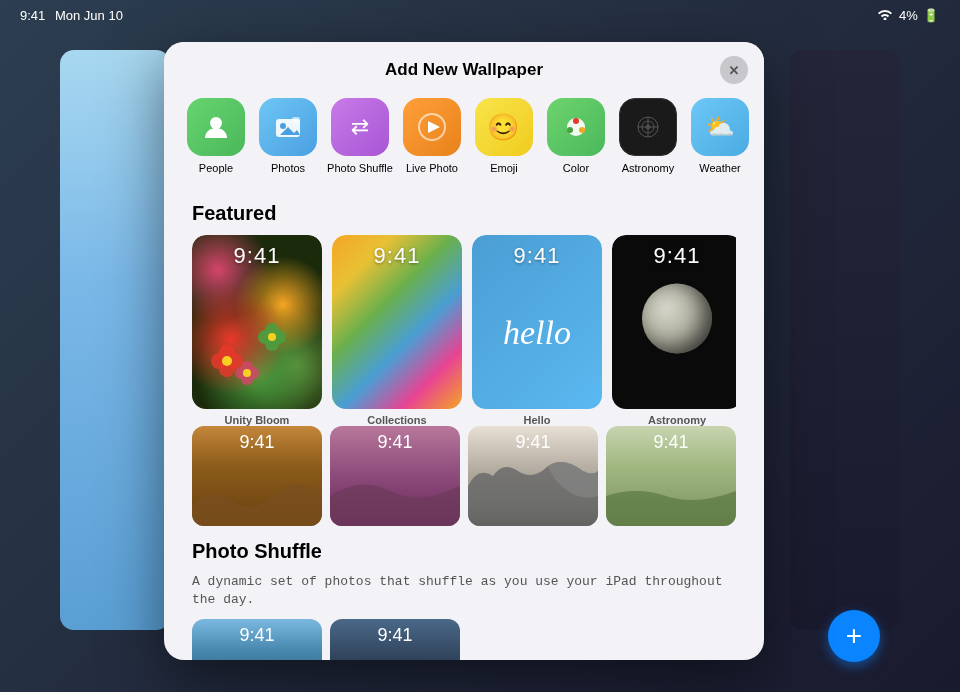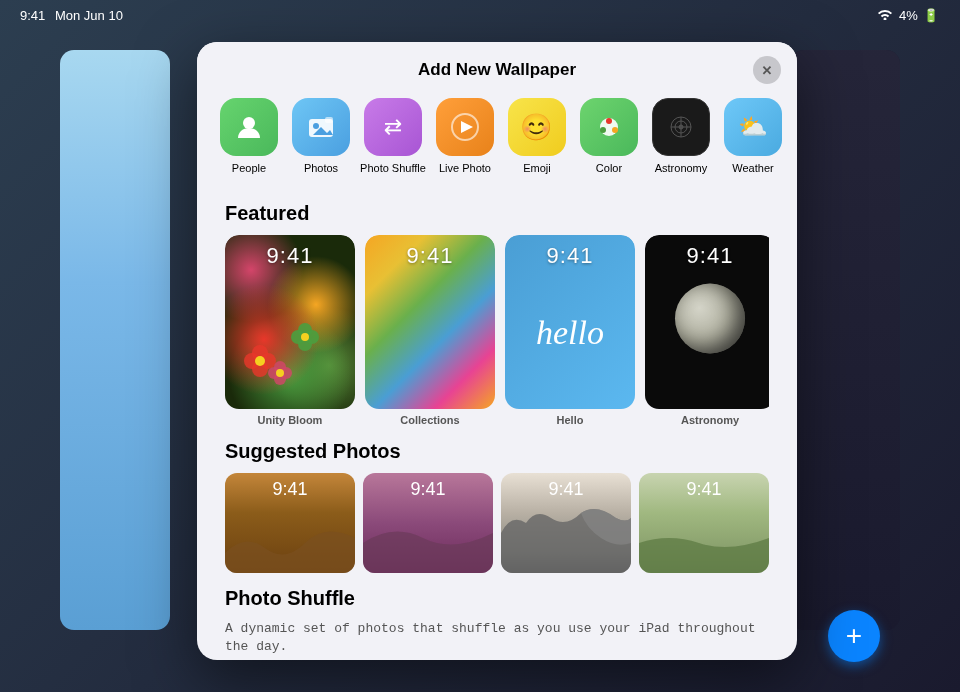--- a/index.html
+++ b/index.html
@@ -85,21 +85,21 @@
       font-size: 28px;
       font-weight: 300;
       cursor: pointer;
       box-shadow: 0 4px 12px rgba(10,132,255,0.5);
       z-index: 5;
     }
 
     
     .modal {
       position: absolute;
-      left: 197px;
+      left: 164px;
       top: 42px;
       width: 600px;
       height: 618px;
       background: #f2f2f7;
       border-radius: 20px;
       overflow: hidden;
       box-shadow: 0 20px 60px rgba(0,0,0,0.5);
       z-index: 20;
     }
 
@@ -522,21 +522,20 @@
       <div class="featured-card">
         <div class="featured-card-img card-astronomy">
           <div class="card-time">9:41</div>
           <div class="moon"></div>
         </div>
         <div class="featured-card-label">Astronomy</div>
       </div>
 
     </div>
 
-    <div class="section-header">Suggested Photos</div>
 
     <div class="photos-grid">
 
       <div class="photo-card photo1">
         <div class="photo-card-time">9:41</div>
         <svg style="position:absolute;bottom:0;width:130px;height:60px;" viewBox="0 0 130 60">
           <path d="M0,40 Q20,20 40,35 Q60,50 80,30 Q100,10 130,25 L130,60 L0,60Z" fill="#7a5020" opacity="0.7"></path>
         </svg>
       </div>
 

